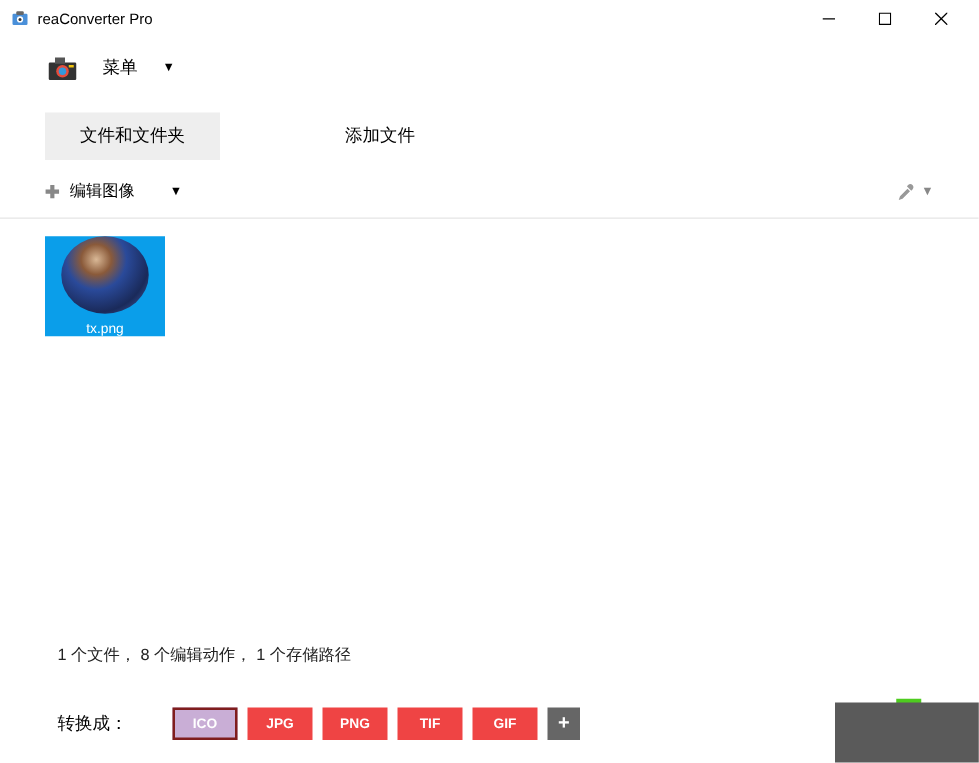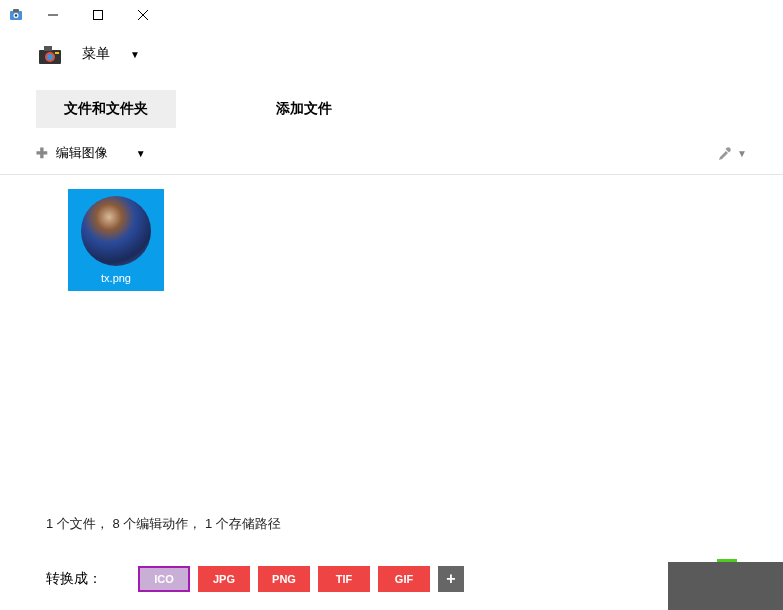--- a/index.html
+++ b/index.html
@@ -10,59 +10,60 @@
     .titlebar-title { flex: 1; font-size: 12px; }
     .titlebar-controls { display: flex; gap: 0; }
     .titlebar-btn { width: 45px; height: 30px; display: flex; align-items: center; justify-content: center; cursor: pointer; }
     .titlebar-btn svg { width: 10px; height: 10px; }
     
     .menu-bar { display: flex; align-items: center; padding: 12px 36px; gap: 18px; }
     .menu-icon { width: 28px; height: 24px; }
     .menu-label { font-size: 14px; }
     .menu-dropdown { font-size: 10px; margin-left: 2px; }
     
-    .tabs { display: flex; padding: 0 36px; margin-top: 12px; font-weight: bold; }
+    .tabs { display: flex; padding: 0 36px; margin-top: 12px; }
     .tab { padding: 10px 28px; font-size: 14px; cursor: pointer; }
     .tab.active { background: #eeeeee; }
     .tab-spacer { width: 36px; }
     
     .toolbar { display: flex; align-items: center; padding: 8px 36px; margin-top: 4px; border-bottom: 1px solid #e5e5e5; }
     .add-file-btn { display: flex; align-items: center; gap: 8px; cursor: pointer; padding: 4px 0; }
     .plus-icon { color: #888; font-weight: bold; font-size: 14px; }
     .add-file-dropdown { margin-left: 20px; font-size: 10px; }
     .toolbar-spacer { flex: 1; }
     .wrench-btn { display: flex; align-items: center; gap: 4px; cursor: pointer; color: #888; }
     
     .content-area { padding: 14px 36px; height: 340px; overflow: auto; }
-    .file-thumb { width: 96px; height: 102px; background: #0a9eea; display: flex; flex-direction: column; align-items: center; justify-content: center; cursor: pointer; margin-left: 32px; }
+    .file-thumb { width: 96px; height: 80px; background: #0a9eea; display: flex; flex-direction: column; align-items: center; justify-content: center; cursor: pointer; }
     .thumb-circle { width: 70px; height: 70px; border-radius: 50%; overflow: hidden; background: radial-gradient(circle at 40% 30%, #d9b896 0%, #8a5a3a 20%, #2a4a9a 40%, #1a2a5a 70%, #4a6aba 100%); position: relative; }
     .thumb-label { color: #fff; font-size: 11px; margin-top: 6px; }
     
     .status-bar { padding: 0 46px; font-size: 13px; color: #222; }
     
     .bottom-bar { display: flex; align-items: center; padding: 14px 46px 14px 46px; gap: 12px; margin-top: 12px; }
     .convert-label { font-size: 14px; margin-right: 24px; }
     .format-btns { display: flex; gap: 8px; }
     .format-btn { width: 52px; height: 26px; background: #ef4444; color: #fff; font-size: 11px; font-weight: bold; display: flex; align-items: center; justify-content: center; cursor: pointer; }
-    .format-btn.selected { background: #c9aed6; border: 2px solid #a21caf; }
+    .format-btn.selected { background: #c9aed6; border: 2px solid #7f1d1d; }
     .format-btn.plus { background: #666; width: 26px; font-size: 16px; }
     .bottom-spacer { flex: 1; }
     .go-btn { width: 20px; height: 40px; background: #4ecc1f; cursor: pointer; }
     .dark-panel { position: absolute; right: 0; bottom: 0; width: 115px; height: 48px; background: #5a5a5a; }
   </style>
 </head>
 <body>
 
 <div class="titlebar">
   <svg class="titlebar-icon" viewBox="0 0 16 16">
     <rect x="2" y="4" width="12" height="9" fill="#4a90d9" rx="1"></rect>
     <rect x="5" y="2" width="6" height="3" fill="#666" rx="1"></rect>
     <circle cx="8" cy="8.5" r="2.5" fill="#fff"></circle>
     <circle cx="8" cy="8.5" r="1.2" fill="#333"></circle>
   </svg>
+  <span class="titlebar-title">reaConverter Pro</span>
   <div class="titlebar-controls">
     <div class="titlebar-btn">
       <svg viewBox="0 0 10 10">
           <line x1="0" y1="5" x2="10" y2="5" stroke="#000" stroke-width="1"></line>
         </svg>
     </div>
     <div class="titlebar-btn">
       <svg viewBox="0 0 10 10">
           <rect x="0.5" y="0.5" width="9" height="9" fill="none" stroke="#000" stroke-width="1"></rect>
         </svg>

